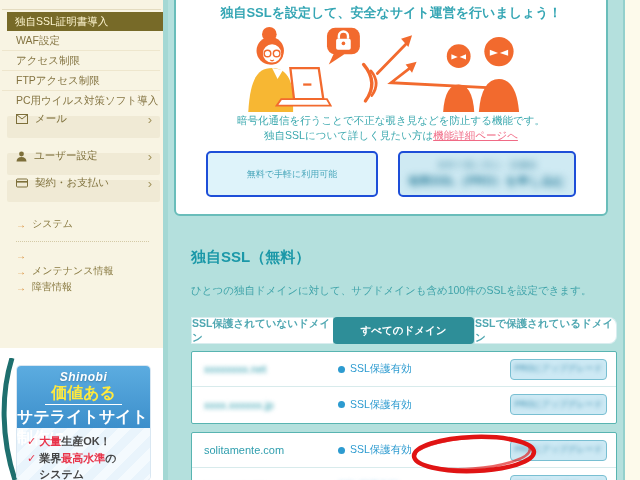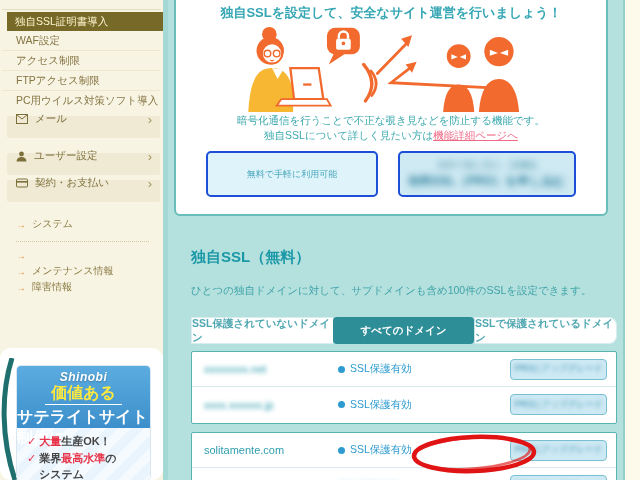--- a/index.html
+++ b/index.html
@@ -20,21 +20,21 @@
       display:flex; align-items:center; padding:0 8px 16px 9px; gap:7px; cursor:pointer; }
   .section-block.gap-big { margin-top:15px; }
   .section-label { flex:1; font-size:10.5px; color:#7d6f3a; }
   .chev { font-size:13px; color:#a3955e; line-height:1; }
   .side-link { display:flex; align-items:center; gap:6px; padding-left:16px; font-size:10px;
       color:#8a7b43; height:16px; cursor:pointer; }
   .side-link .arr { color:#d98f3d; font-size:10px; font-weight:bold; }
   .side-link.support { margin-top:12px; height:20px; }
   .dotted-sep { margin:7px 14px 5px 16px; border-top:1px dotted #d4caa6; }
 
-  .sidebar-white { position:absolute; left:0; top:348px; width:163px; height:132px; background:#ffffff;border-radius:11px; }
+  .sidebar-white { position:absolute; left:0; top:348px; width:163px; height:132px; background:#ffffff; }
   .swoosh { position:absolute; left:0; top:10px; }
 
   
   .ad { position:absolute; left:17px; top:18px; width:133px; height:114px; border-radius:4px;
       overflow:hidden; box-shadow:0 0 0 1px #d9e7f2; cursor:pointer; }
   .ad-blue { height:62px; background:linear-gradient(180deg,#5cace0 0%,#3d8fcb 100%);
       display:flex; flex-direction:column; align-items:center; padding-top:4px; }
   .ad-brand { color:#fff; font-size:12px; font-weight:bold; font-style:italic; letter-spacing:.5px;
       text-shadow:0 1px 2px rgba(0,0,0,.25); }
   .ad-headline { color:#ffe93e; font-size:16px; font-weight:bold; padding:0 6px 2px 6px;

